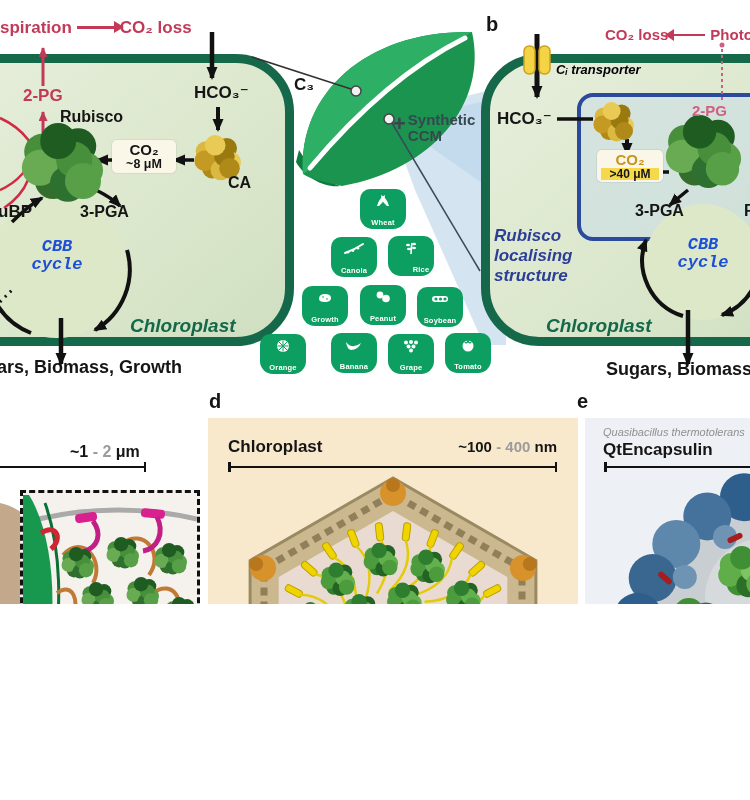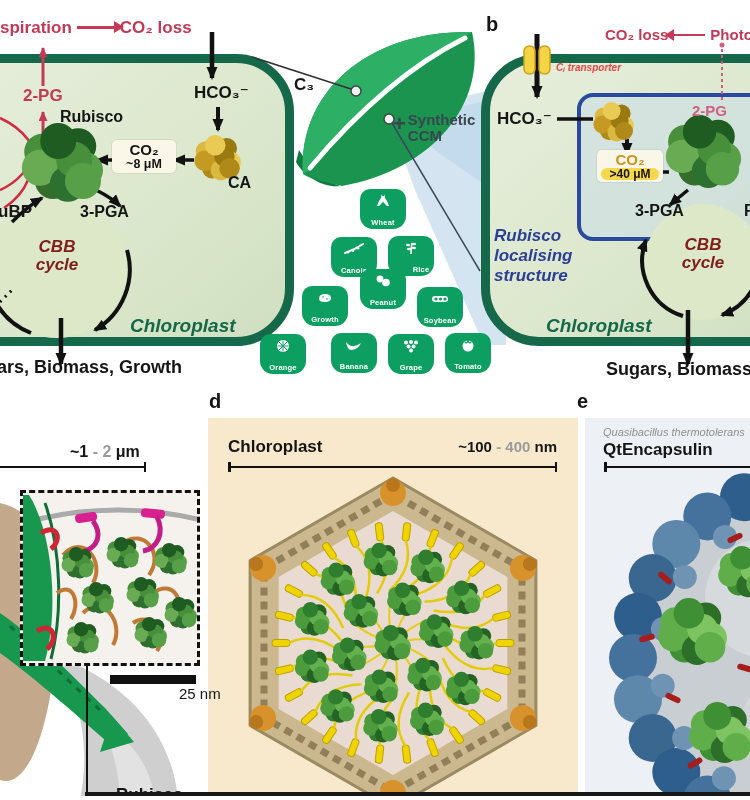--- a/index.html
+++ b/index.html
@@ -1,25 +1,25 @@
 <!DOCTYPE html>
 <html><head>
 <meta charset="utf-8">
 <style>
   html,body{margin:0;padding:0;background:#fff;}
-  #page{position:relative;width:750px;height:796px;overflow:hidden;background:#fff;
+  #page{position:relative;width:750px;height:604px;overflow:hidden;background:#fff;
         font-family:"Liberation Sans","DejaVu Sans",sans-serif;}
   svg{display:block;}
   .abs{position:absolute;}
   .lbl{position:absolute;font-weight:bold;color:#151515;z-index:4;white-space:nowrap;line-height:1.05;}
   .pink{color:#c23a58;}
   .pink2{color:#d06080;}
   .ital{font-style:italic;}
   .grn{color:#15694a;}
-  .cbbt{color:#7f1d1d;font-style:italic;text-align:center;}
+  .cbbt{color:#1d4ed8;font-style:italic;text-align:center;font-family:Liberation Mono, monospace;}
   .navy{color:#2b3f96;font-style:italic;}
   .gray{color:#9b9b9b;font-weight:bold;}
   .cell{position:absolute;border:9px solid #15694a;border-radius:58px;box-sizing:border-box;z-index:2;
         background:linear-gradient(140deg,#e6eedb 0%,#dbe7cc 60%,#cfdfc0 100%);}
   .panelbg{position:absolute;z-index:1;}
   .valbox{position:absolute;background:#fbf7e8;border-radius:5px;text-align:center;z-index:4;
           padding:2px 4px;box-shadow:0 0 0 1px rgba(0,0,0,0.05);}
   .harrow{display:inline-block;height:3px;background:#c23a58;position:relative;vertical-align:middle;}
   .harrow::after{content:"";position:absolute;right:-9px;top:-5px;border-left:10px solid #c23a58;
                  border-top:6.5px solid transparent;border-bottom:6.5px solid transparent;}
@@ -674,26 +674,26 @@
       <span style="display:block;font-size:15px;">CCM</span>
     </span>
   </div>
 
   <div class="lbl" style="left:486px;top:14px;font-size:20px;">b</div>
   <div class="lbl" style="left:605px;top:27px;font-size:15px;display:flex;align-items:center;gap:5px;">
     <span class="pink">CO₂ loss</span>
     <span class="harrowL" style="width:32px;"></span>
     <span class="pink">Photo</span>
   </div>
-  <div class="lbl ital" style="left:556px;top:63px;font-size:10px;color:#ef4444;">Cᵢ transporter</div>
+  <div class="lbl ital" style="left:556px;top:63px;font-size:13px;color:#000000;">Cᵢ transporter</div>
   <div class="lbl" style="left:497px;top:110px;font-size:17px;">HCO₃⁻</div>
   <div class="lbl pink2" style="left:692px;top:103px;font-size:15px;">2-PG</div>
   <div class="valbox" style="left:597px;top:150px;width:58px;">
     <div class="lbl" style="position:static;font-size:15px;color:#c8941c;">CO₂</div>
-    <div class="lbl" style="position:static;font-size:12px;background:#f6d84c;border-radius:6px;">&gt;40 μM</div>
+    <div class="lbl" style="position:static;font-size:12px;background:#f6d84c;border-radius:0;">&gt;40 μM</div>
   </div>
   <div class="lbl" style="left:635px;top:203px;font-size:16px;">3-PGA</div>
   <div class="lbl" style="left:744px;top:203px;font-size:16px;">R</div>
   <div class="lbl cbbt" style="left:665px;top:236px;width:76px;font-size:17px;">
     <div>CBB</div>
     <div>cycle</div>
   </div>
   <div class="lbl navy" style="left:494px;top:226px;font-size:17px;line-height:1.18;">
     <div>Rubisco</div>
     <div>localising</div>
@@ -730,21 +730,21 @@
         <div class="crop-label">Rice</div>
       </div>
       <div class="badge" style="left: 302px; top: 286px;">
         <svg width="22" height="15" viewBox="0 0 22 15" fill="#fff">
           <path d="M5 9 Q5 4 11 4 Q17 4 17 8 Q17 12 11 12 Q5 12 5 9 Z"></path>
           <circle cx="9" cy="7" r=".8" fill="#0d9f61"></circle>
           <circle cx="13" cy="9" r=".8" fill="#0d9f61"></circle>
         </svg>
         <div class="crop-label">Growth</div>
       </div>
-      <div class="badge" style="left: 360px; top: 269px; text-align: center;">
+      <div class="badge" style="left: 360px; top: 285px; text-align: center;">
         <svg width="22" height="15" viewBox="0 0 22 15" fill="#fff">
           <circle cx="8" cy="6" r="3.4"></circle>
           <circle cx="14" cy="9.5" r="3.8"></circle>
         </svg>
         <div class="crop-label">Peanut</div>
       </div>
       <div class="badge" style="left: 417px; top: 287px;">
         <svg width="22" height="15" viewBox="0 0 22 15" fill="#fff">
           <rect x="3" y="5" width="16" height="6" rx="3"></rect>
           <circle cx="7" cy="8" r="1.6" fill="#0d9f61"></circle>

